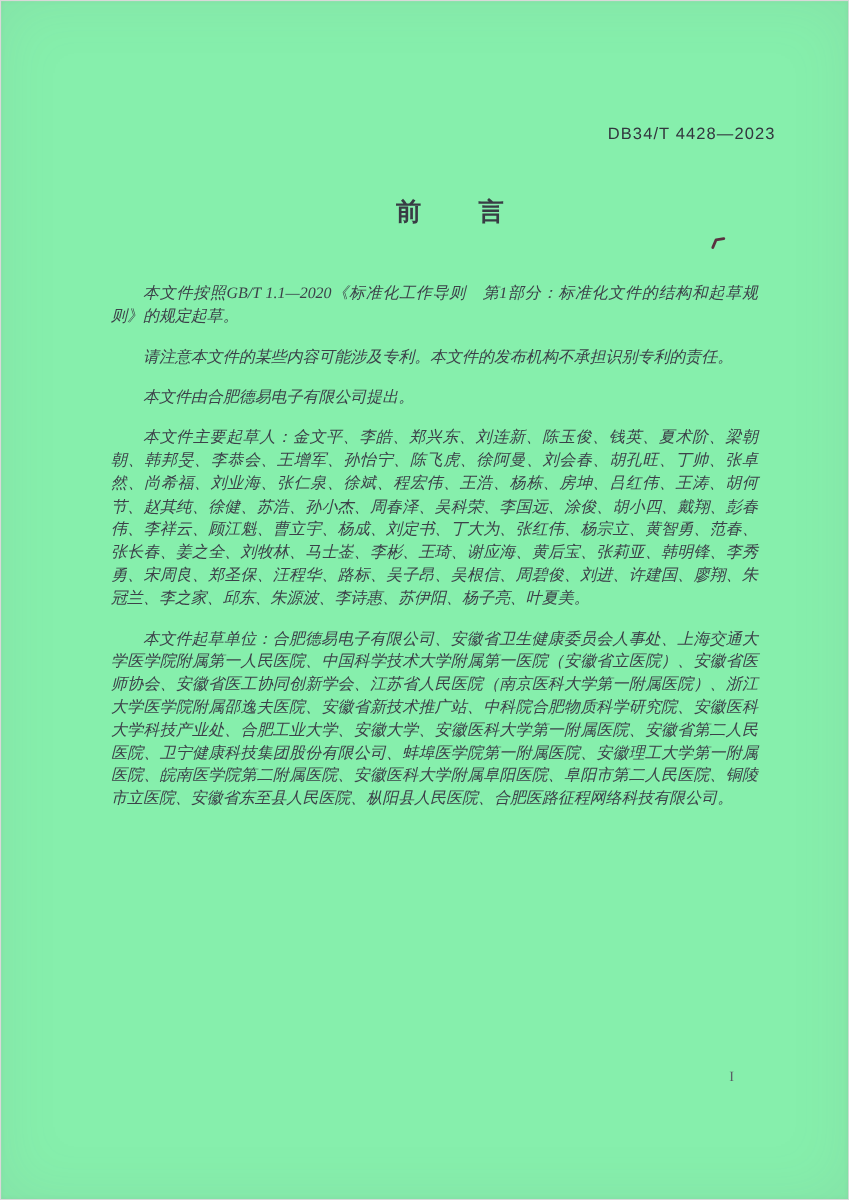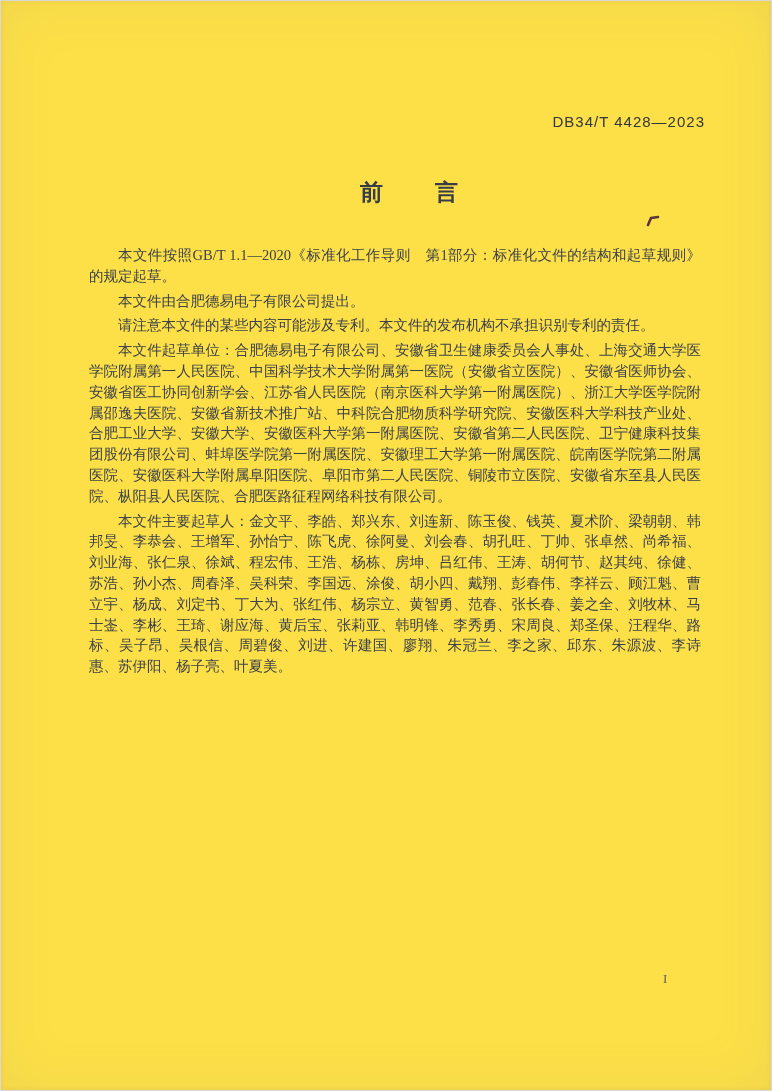--- a/index.html
+++ b/index.html
@@ -5,21 +5,21 @@
   html, body {
     margin: 0;
     padding: 0;
     background: #f2f2f2;
   }
   .scan-page {
     position: relative;
     width: 772px;
     height: 1091px;
     margin: 0 auto;
-    background: #fde047;
+    background: #86efac;
     box-shadow: inset 0 0 55px rgba(120,120,125,0.10), inset 0 0 4px rgba(120,120,125,0.12);
     border: 1px solid #d9d9d9;
     box-sizing: border-box;
     overflow: hidden;
     font-family: "Liberation Serif", "DejaVu Serif", serif;
     color: #3c4149;
   }
   .doc-code {
     position: absolute;
     top: 112px;
@@ -52,22 +52,23 @@
     position: absolute;
     top: 240px;
     left: 84px;
     width: 620px;
     font-size: 14.5px;
     line-height: 20.8px;
     text-align: justify;
     color: #3c4149;
   }
   .doc-body p {
-    margin: 4px;
+    margin: 16px;
     text-indent: 2em;
+    font-style: italic;
   }
   .page-number {
     position: absolute;
     top: 970px;
     left: 662px;
     font-size: 13px;
     color: #5a5f66;
     font-family: "Liberation Serif", serif;
   }
 </style>
@@ -79,21 +80,21 @@
   <div class="doc-code">DB34/T 4428—2023</div>
 
   <div class="doc-title">前　　言</div>
 
   <svg class="pen-mark" viewBox="0 0 14 12" xmlns="http://www.w3.org/2000/svg">
     <path d="M2 10 L5 3 L12 2" fill="none" stroke="#5a3240" stroke-width="2.6" stroke-linecap="round" stroke-linejoin="round"></path>
   </svg>
 
   <div class="doc-body">
     <p>本文件按照GB/T 1.1—2020《标准化工作导则　第1部分：标准化文件的结构和起草规则》的规定起草。</p>
+    <p>请注意本文件的某些内容可能涉及专利。本文件的发布机构不承担识别专利的责任。</p>
     <p>本文件由合肥德易电子有限公司提出。</p>
-    <p>请注意本文件的某些内容可能涉及专利。本文件的发布机构不承担识别专利的责任。</p>
+    <p>本文件主要起草人：金文平、李皓、郑兴东、刘连新、陈玉俊、钱英、夏术阶、梁朝朝、韩邦旻、李恭会、王增军、孙怡宁、陈飞虎、徐阿曼、刘会春、胡孔旺、丁帅、张卓然、尚希福、刘业海、张仁泉、徐斌、程宏伟、王浩、杨栋、房坤、吕红伟、王涛、胡何节、赵其纯、徐健、苏浩、孙小杰、周春泽、吴科荣、李国远、涂俊、胡小四、戴翔、彭春伟、李祥云、顾江魁、曹立宇、杨成、刘定书、丁大为、张红伟、杨宗立、黄智勇、范春、张长春、姜之全、刘牧林、马士崟、李彬、王琦、谢应海、黄后宝、张莉亚、韩明锋、李秀勇、宋周良、郑圣保、汪程华、路标、吴子昂、吴根信、周碧俊、刘进、许建国、廖翔、朱冠兰、李之家、邱东、朱源波、李诗惠、苏伊阳、杨子亮、叶夏美。</p>
     <p>本文件起草单位：合肥德易电子有限公司、安徽省卫生健康委员会人事处、上海交通大学医学院附属第一人民医院、中国科学技术大学附属第一医院（安徽省立医院）、安徽省医师协会、安徽省医工协同创新学会、江苏省人民医院（南京医科大学第一附属医院）、浙江大学医学院附属邵逸夫医院、安徽省新技术推广站、中科院合肥物质科学研究院、安徽医科大学科技产业处、合肥工业大学、安徽大学、安徽医科大学第一附属医院、安徽省第二人民医院、卫宁健康科技集团股份有限公司、蚌埠医学院第一附属医院、安徽理工大学第一附属医院、皖南医学院第二附属医院、安徽医科大学附属阜阳医院、阜阳市第二人民医院、铜陵市立医院、安徽省东至县人民医院、枞阳县人民医院、合肥医路征程网络科技有限公司。</p>
-    <p>本文件主要起草人：金文平、李皓、郑兴东、刘连新、陈玉俊、钱英、夏术阶、梁朝朝、韩邦旻、李恭会、王增军、孙怡宁、陈飞虎、徐阿曼、刘会春、胡孔旺、丁帅、张卓然、尚希福、刘业海、张仁泉、徐斌、程宏伟、王浩、杨栋、房坤、吕红伟、王涛、胡何节、赵其纯、徐健、苏浩、孙小杰、周春泽、吴科荣、李国远、涂俊、胡小四、戴翔、彭春伟、李祥云、顾江魁、曹立宇、杨成、刘定书、丁大为、张红伟、杨宗立、黄智勇、范春、张长春、姜之全、刘牧林、马士崟、李彬、王琦、谢应海、黄后宝、张莉亚、韩明锋、李秀勇、宋周良、郑圣保、汪程华、路标、吴子昂、吴根信、周碧俊、刘进、许建国、廖翔、朱冠兰、李之家、邱东、朱源波、李诗惠、苏伊阳、杨子亮、叶夏美。</p>
   </div>
 
   <div class="page-number">I</div>
 
 </div>
 
 </body></html>

